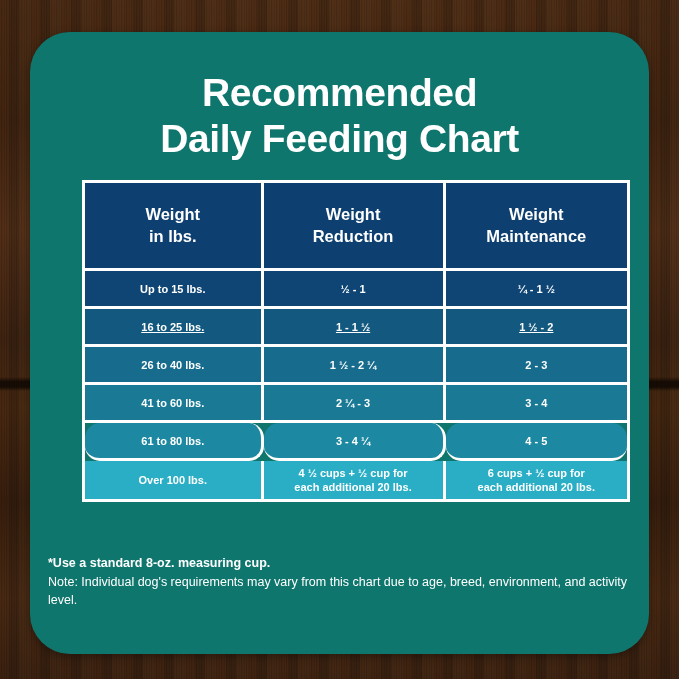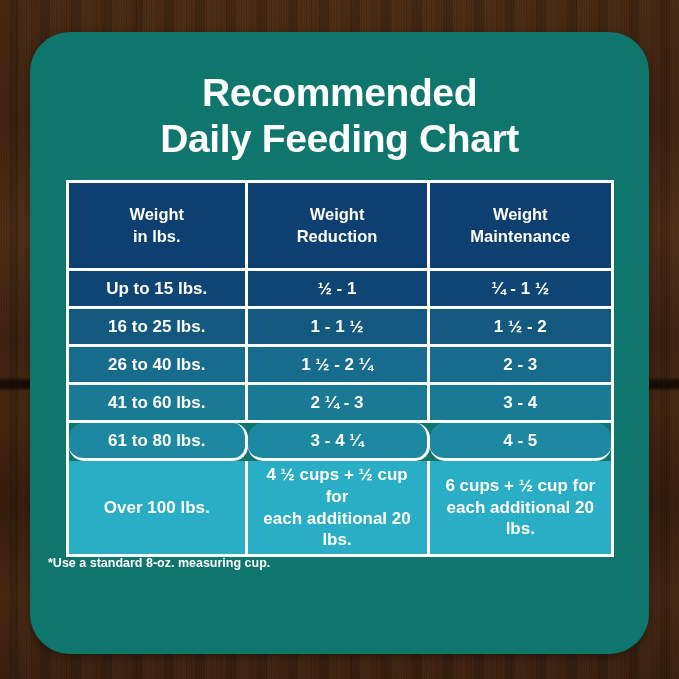--- a/index.html
+++ b/index.html
@@ -75,21 +75,21 @@
   #title-block .tline {
     font-size: 39px;
     font-weight: 700;
     line-height: 1.17;
     white-space: nowrap;
   }
 
   
   #feeding-table {
     position: absolute;
-    left: 36px;
+    left: 52px;
     top: 148px;
     width: 548px;
     border: 3px solid #ffffff;
     border-collapse: separate;
     border-spacing: 0;
   }
   #feeding-table td, #feeding-table th {
     border-right: 3px solid #ffffff;
     border-bottom: 3px solid #ffffff;
     text-align: center;
@@ -102,32 +102,32 @@
 
   #feeding-table th {
     background: #0d3f70;
     font-size: 16.5px;
     font-weight: 700;
     line-height: 1.28;
     height: 88px;
     padding: 4px 6px;
   }
   #feeding-table td {
-    font-size: 17px;
+    font-size: 11px;
     font-weight: 700;
     height: 38px;
     padding: 3px 6px;
   }
   .col-weight  { width: 181px; }
   .col-reduce  { width: 184px; }
   .col-maint   { width: 183px; }
 
   
   .r0 td { background: #0f4574; }
-  .r1 td { background: #13587f; }
+  .r1 td { background: #13587f; text-decoration: underline; }
   .r2 td { background: #176b8c; }
   .r3 td { background: #1a7a96; }
   .r4 td { background: #1d88a1; border-radius: 15px; }
   .r5 td { background: #2095ac; }
   .r6 td { background: #29aec6; height: 48px; font-size: 14.5px;
            font-weight: 500; line-height: 1.28; }
   .r6 .cell-weight { font-weight: 500; font-size: 15px; }
 
   .cell-two-line { display: block; }
 
@@ -215,15 +215,16 @@
         <td>
           <span class="cell-two-line">6 cups  + ½ cup for</span>
           <span class="cell-two-line">each additional 20 lbs.</span>
         </td>
       </tr>
     </tbody>
   </table>
 
   <div id="footnotes">
     <div class="fn-star">*Use a standard 8-oz. measuring cup.</div>
+    <div class="fn-note">Note: Individual dog's requirements may vary from this chart due to age, breed, environment, and activity level.</div>
   </div>
 
 </div>
 
 </body></html>

